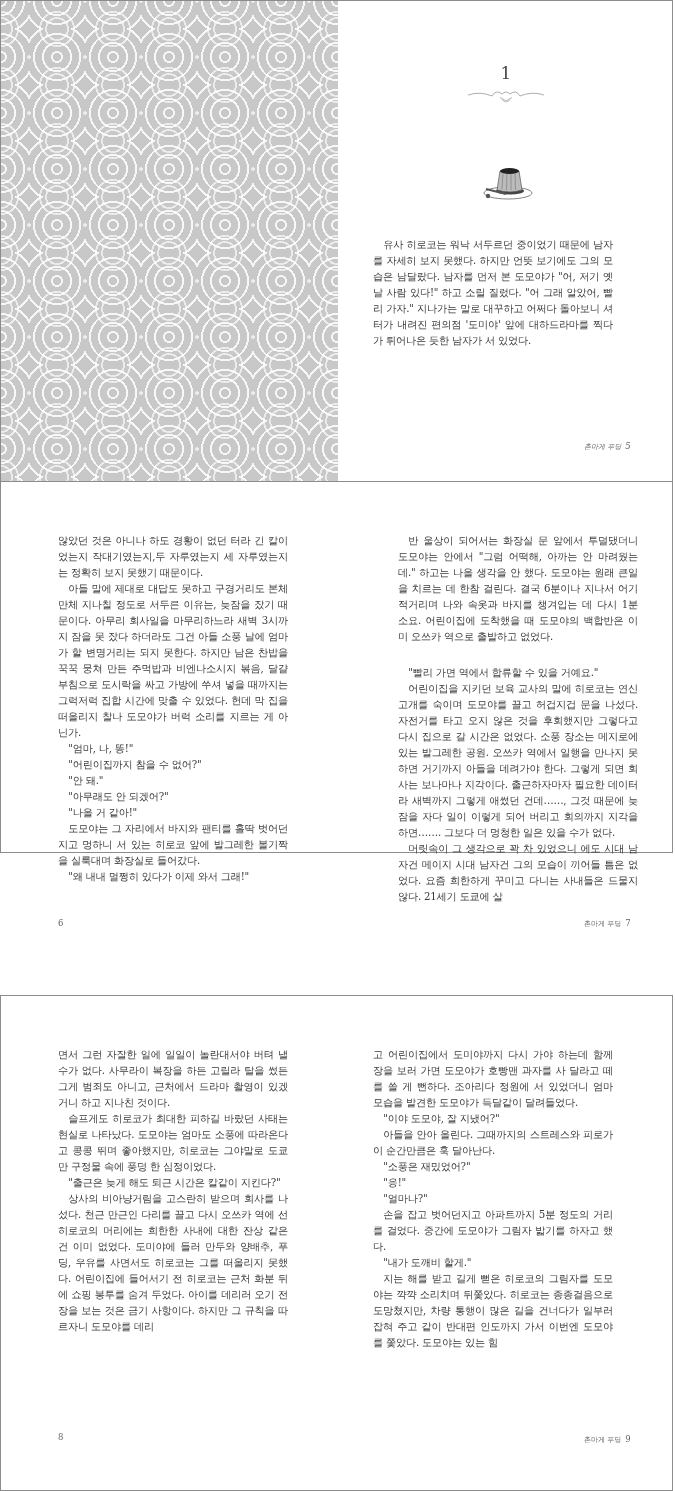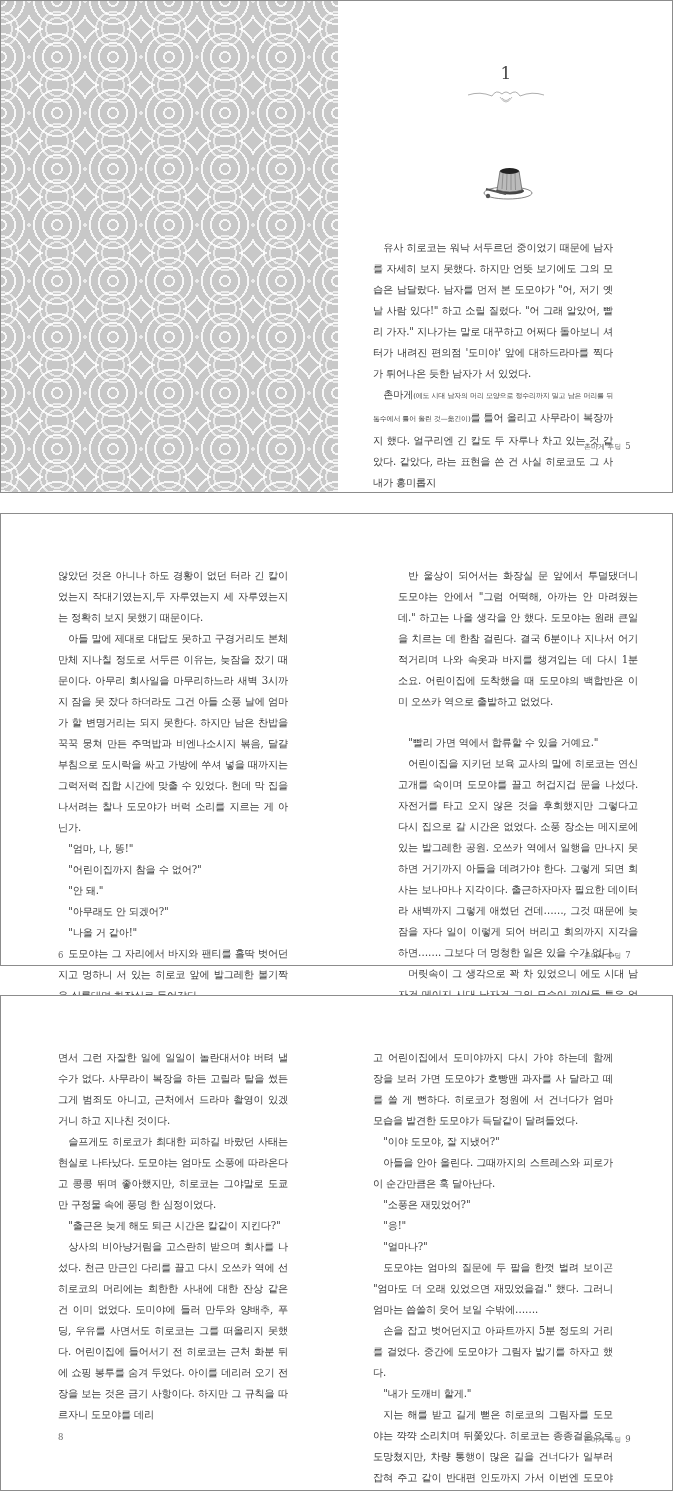--- a/index.html
+++ b/index.html
@@ -1,37 +1,37 @@
 <!DOCTYPE html>
 <html><head>
 <meta charset="utf-8">
 <style>
   html, body { margin: 0; padding: 0; background: #ffffff; }
   body { width: 675px; height: 1491px; position: relative; overflow: hidden;
          font-family: "DejaVu Serif", "Liberation Serif", serif; color: #333; }
   .spread { position: absolute; left: 0; width: 673px; border: 1px solid #8c8c8c;
             background: #fff; box-sizing: border-box; }
   #spread1 { top: 0; height: 493px; }
-  #spread2 { top: 513px; height: 453px; }
+  #spread2 { top: 481px; height: 372px; }
   #spread3 { top: 995px; height: 496px; }
   .pattern { position: absolute; left: 0; top: 0; width: 337px; height: 491px;
     background-color: #c8c8c8;
     background-image:
       radial-gradient(circle at 50% 50%, #c8c8c8 0 6px, transparent 6px),
       repeating-radial-gradient(circle at 50% 50%, #c8c8c8 0 4px, rgba(255,255,255,0.85) 4px 6px, #c8c8c8 6px 9px);
     background-size: 56px 56px, 56px 56px;
     background-position: 0 0, 28px 28px;
   }
   .pattern::after { content: ""; position: absolute; inset: 0;
     background-image: repeating-radial-gradient(circle at 50% 50%, transparent 0 10px, rgba(255,255,255,0.7) 10px 12px, transparent 12px 16px, rgba(255,255,255,0.7) 16px 18px, transparent 18px 28px);
     background-size: 56px 56px; background-position: 28px 0; opacity: 0.9; }
   .page { position: absolute; top: 0; height: 100%; }
   .page.left { left: 0; width: 337px; }
   .page.right { left: 337px; width: 336px; }
-  .text { position: absolute; font-size: 10.2px; line-height: 21px; color: #3a3a3a;
+  .text { position: absolute; font-size: 10.2px; line-height: 16px; color: #3a3a3a;
           letter-spacing: -0.2px; }
   .page.left .text { left: 57px; width: 230px; }
   .page.right .text { left: 35px; width: 240px; }
   .text p { margin: 0; text-align: justify; }
   .text p.ind { text-indent: 1em; }
   .text p.gap { margin-top: 20px; }
   .note { font-size: 7px; }
   .folio { position: absolute; font-size: 7px; color: #666; }
   .folio .num { font-size: 8.5px; margin-left: 4px; }
   .chapter-num { position: absolute; left: 0; width: 336px; top: 62px; text-align: center;
@@ -56,33 +56,32 @@
       <ellipse cx="32" cy="32" rx="24" ry="6" fill="none" stroke="#666" stroke-width="0.8"></ellipse>
       <ellipse cx="34" cy="30" rx="14" ry="3.5" fill="#444"></ellipse>
       <path d="M24 10 L21 29 Q34 33 46 29 L43 10 Z" fill="#bbb" stroke="#555" stroke-width="0.7"></path>
       <path d="M27 12 L26 28 M31 12 L30.5 29 M35 12 L35 29 M39 12 L39.5 29" stroke="#666" stroke-width="0.5"></path>
       <ellipse cx="33.5" cy="10" rx="9.5" ry="3" fill="#222"></ellipse>
       <path d="M10 28 L30 33" stroke="#555" stroke-width="2"></path>
       <circle cx="12" cy="35" r="2.2" fill="#555"></circle>
     </svg>
     <div class="text" style="top:236px;">
       <p class="ind">유사 히로코는 워낙 서두르던 중이었기 때문에 남자를 자세히 보지 못했다. 하지만 언뜻 보기에도 그의 모습은 남달랐다. 남자를 먼저 본 도모야가 "어, 저기 옛날 사람 있다!" 하고 소릴 질렀다. "어 그래 알았어, 빨리 가자." 지나가는 말로 대꾸하고 어쩌다 돌아보니 셔터가 내려진 편의점 '도미야' 앞에 대하드라마를 찍다가 튀어나온 듯한 남자가 서 있었다.</p>
-      <p class="ind"><span>촌마게</span><span class="note">(에도 시대 남자의 머리 모양으로 정수리까지 밀고 남은 머리를 뒤통수에서 틀어 올린 것—옮긴이)</span><span>를 틀어 올리고 사무라이 복장까지 했다. 얼구리엔 긴 칼도 두 자루나 차고 있는 것 같았다. 같았다, 라는 표현을 쓴 건 사실 히로코도 그 사내가 흥미롭지</span></p>
     </div>
-    <div class="folio" style="left:246px; top:440px;">
+    <div class="folio" style="left:246px; top:440px;font-style:italic;">
       <span>촌마게 푸딩</span><span class="num">5</span>
     </div>
   </div>
 </div>
 
 <div class="spread" id="spread2">
   <div class="page left">
     <div class="text" style="top:51px;">
       <p>않았던 것은 아니나 하도 경황이 없던 터라 긴 칼이었는지 작대기였는지,두 자루였는지 세 자루였는지는 정확히 보지 못했기 때문이다.</p>
-      <p class="ind">아들 말에 제대로 대답도 못하고 구경거리도 본체만체 지나칠 정도로 서두른 이유는, 늦잠을 잤기 때문이다. 아무리 회사일을 마무리하느라 새벽 3시까지 잠을 못 잤다 하더라도 그건 아들 소풍 날에 엄마가 할 변명거리는 되지 못한다. 하지만 남은 찬밥을 꾹꾹 뭉쳐 만든 주먹밥과 비엔나소시지 볶음, 달걀부침으로 도시락을 싸고 가방에 쑤셔 넣을 때까지는 그럭저럭 집합 시간에 맞출 수 있었다. 헌데 막 집을 나서려는 찰나 도모야가 버럭 소리를 지르는 게 아닌가.</p>
+      <p class="ind">아들 말에 제대로 대답도 못하고 구경거리도 본체만체 지나칠 정도로 서두른 이유는, 늦잠을 잤기 때문이다. 아무리 회사일을 마무리하느라 새벽 3시까지 잠을 못 잤다 하더라도 그건 아들 소풍 날에 엄마가 할 변명거리는 되지 못한다. 하지만 남은 찬밥을 꾹꾹 뭉쳐 만든 주먹밥과 비엔나소시지 볶음, 달걀부침으로 도시락을 싸고 가방에 쑤셔 넣을 때까지는 그럭저럭 집합 시간에 맞출 수 있었다. 헌데 막 집을 떠올리지 찰나 도모야가 버럭 소리를 지르는 게 아닌가.</p>
       <p class="ind">"엄마, 나, 똥!"</p>
       <p class="ind">"어린이집까지 참을 수 없어?"</p>
       <p class="ind">"안 돼."</p>
       <p class="ind">"아무래도 안 되겠어?"</p>
       <p class="ind">"나올 거 같아!"</p>
       <p class="ind">도모야는 그 자리에서 바지와 팬티를 홀딱 벗어던지고 멍하니 서 있는 히로코 앞에 발그레한 볼기짝을 실룩대며 화장실로 들어갔다.</p>
       <p class="ind">"왜 내내 멀쩡히 있다가 이제 와서 그래!"</p>
     </div>
     <div class="folio" style="left:57px; top:436px;">
       <span class="num" style="margin-left:0">6</span>
@@ -108,27 +107,26 @@
       <p class="ind">슬프게도 히로코가 최대한 피하길 바랐던 사태는 현실로 나타났다. 도모야는 엄마도 소풍에 따라온다고 콩콩 뛰며 좋아했지만, 히로코는 그야말로 도쿄 만 구정물 속에 풍덩 한 심정이었다.</p>
       <p class="ind">"출근은 늦게 해도 퇴근 시간은 칼같이 지킨다?"</p>
       <p class="ind">상사의 비아냥거림을 고스란히 받으며 회사를 나섰다. 천근 만근인 다리를 끌고 다시 오쓰카 역에 선 히로코의 머리에는 희한한 사내에 대한 잔상 같은 건 이미 없었다. 도미야에 들러 만두와 양배추, 푸딩, 우유를 사면서도 히로코는 그를 떠올리지 못했다. 어린이집에 들어서기 전 히로코는 근처 화분 뒤에 쇼핑 봉투를 숨겨 두었다. 아이를 데리러 오기 전 장을 보는 것은 금기 사항이다. 하지만 그 규칙을 따르자니 도모야를 데리</p>
     </div>
     <div class="folio" style="left:57px; top:436px;">
       <span class="num" style="margin-left:0">8</span>
     </div>
   </div>
   <div class="page right">
     <div class="text" style="top:51px;">
-      <p>고 어린이집에서 도미야까지 다시 가야 하는데 함께 장을 보러 가면 도모야가 호빵맨 과자를 사 달라고 떼를 쓸 게 뻔하다. 히로코가 정원에 서 건너다가 엄마 모습을 발견한 도모야가 득달같이 달려들었다.</p>
+      <p>고 어린이집에서 도미야까지 다시 가야 하는데 함께 장을 보러 가면 도모야가 호빵맨 과자를 사 달라고 떼를 쓸 게 뻔하다. 조아리다 정원에 서 있었더니 엄마 모습을 발견한 도모야가 득달같이 달려들었다.</p>
       <p class="ind">"이야 도모야, 잘 지냈어?"</p>
       <p class="ind">아들을 안아 올린다. 그때까지의 스트레스와 피로가 이 순간만큼은 훅 달아난다.</p>
       <p class="ind">"소풍은 재밌었어?"</p>
       <p class="ind">"응!"</p>
       <p class="ind">"얼마나?"</p>
-      <p class="ind">도모야는 엄마의 질문에 두 팔을 한껏 벌려 보이곤 "엄마도 더 오래 있었으면 재밌었을걸." 했다. 그러니 엄마는 씁쓸히 웃어 보일 수밖에…….</p>
       <p class="ind">손을 잡고 벗어던지고 아파트까지 5분 정도의 거리를 걸었다. 중간에 도모야가 그림자 밟기를 하자고 했다.</p>
       <p class="ind">"내가 도깨비 할게."</p>
       <p class="ind">지는 해를 받고 길게 뻗은 히로코의 그림자를 도모야는 꺅꺅 소리치며 뒤쫓았다. 히로코는 종종걸음으로 도망쳤지만, 차량 통행이 많은 길을 건너다가 일부러 잡혀 주고 같이 반대편 인도까지 가서 이번엔 도모야를 쫓았다. 도모야는 있는 힘</p>
     </div>
     <div class="folio" style="left:246px; top:438px;">
       <span>촌마게 푸딩</span><span class="num">9</span>
     </div>
   </div>
 </div>
 

